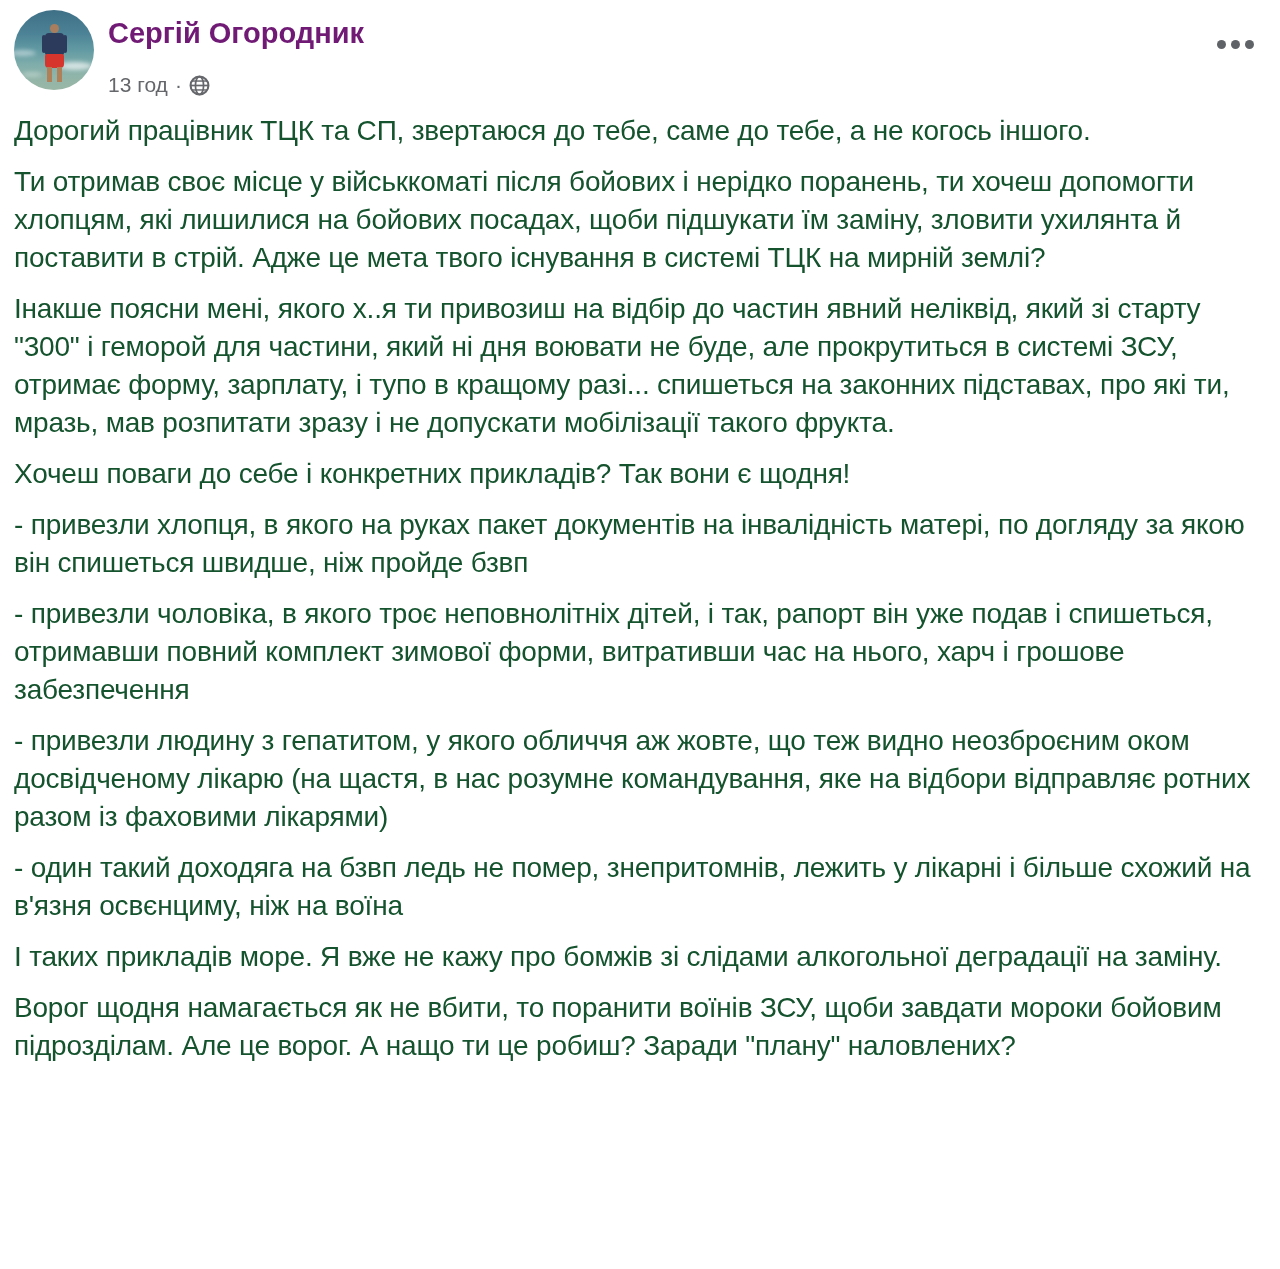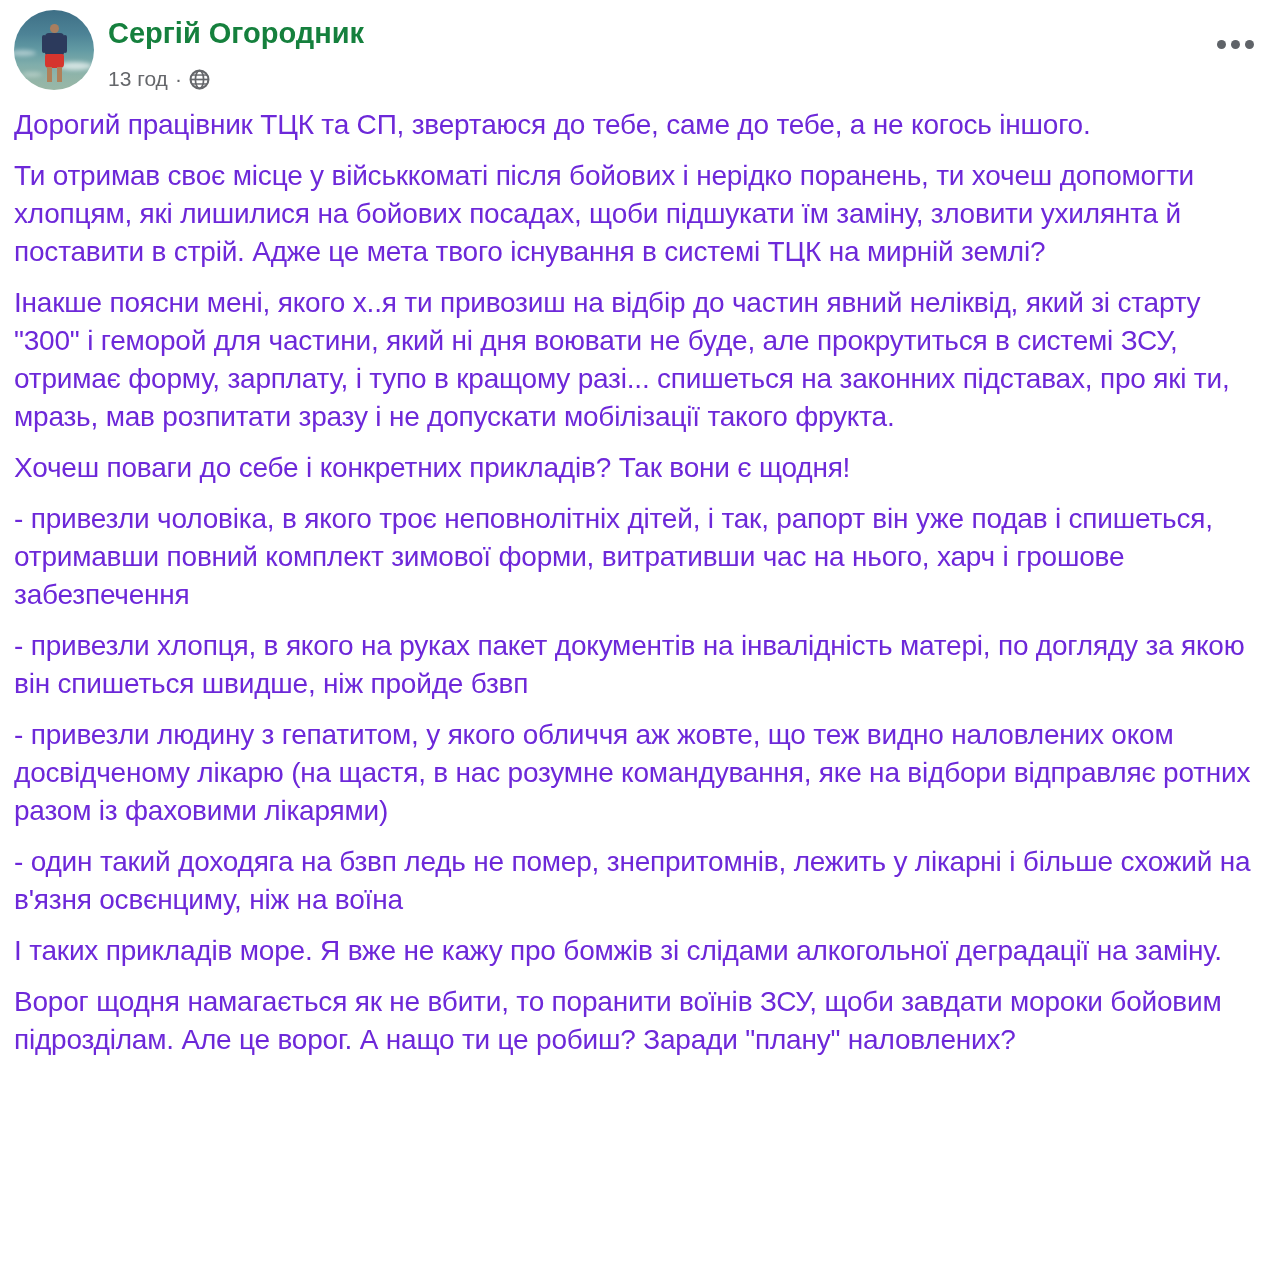--- a/index.html
+++ b/index.html
@@ -43,25 +43,25 @@
   .figure .armL  { position: absolute; left: 28px; top: 25px; width: 4px;  height: 18px; background: #2c3a5c; border-radius: 2px; }
   .figure .armR  { position: absolute; left: 49px; top: 25px; width: 4px;  height: 18px; background: #2c3a5c; border-radius: 2px; }
   .figure .shorts{ position: absolute; left: 31px; top: 44px; width: 19px; height: 14px; background: #d6352e; border-radius: 2px 2px 4px 4px; }
   .figure .legL  { position: absolute; left: 33px; top: 57px; width: 5px;  height: 15px; background: #b08059; }
   .figure .legR  { position: absolute; left: 43px; top: 57px; width: 5px;  height: 15px; background: #b08059; }
   .meta { padding-top: 6px; }
   .author {
     font-size: 29px;
     font-weight: 700;
     line-height: 34px;
-    color: #15803d;
+    color: #701a75;
     cursor: pointer;
   }
   .sub {
-    margin-top: 16px;
+    margin-top: 22px;
     display: flex;
     align-items: center;
     font-size: 21px;
     color: #65676b;
     line-height: 26px;
   }
   .sub .sep { margin: 0 7px; color: #65676b; }
   .globe { display: inline-flex; align-items: center; }
   .globe svg { display: block; }
   .more {
@@ -80,21 +80,21 @@
     background: #5f6368;
   }
 
   
   .body-text {
     padding: 6px 14px 24px 14px;
   }
   .body-text p {
     font-size: 28px;
     line-height: 38px;
-    color: #6d28d9;
+    color: #14532d;
     margin: 0 0 13px 0;
     letter-spacing: -0.2px;
   }
   .body-text p:last-child { margin-bottom: 0; }
 </style>
 </head>
 <body>
 
 <div class="post">
 
@@ -138,21 +138,21 @@
       <span class="d"></span>
     </div>
 
   </div>
 
   <div class="body-text">
     <p>Дорогий працівник ТЦК та СП, звертаюся до тебе, саме до тебе, а не когось іншого.</p>
     <p>Ти отримав своє місце у військкоматі після бойових і нерідко поранень, ти хочеш допомогти хлопцям, які лишилися на бойових посадах, щоби підшукати їм заміну, зловити ухилянта й поставити в стрій. Адже це мета твого існування в системі ТЦК на мирній землі?</p>
     <p>Інакше поясни мені, якого х..я ти привозиш на відбір до частин явний неліквід, який зі старту "300" і геморой для частини, який ні дня воювати не буде, але прокрутиться в системі ЗСУ, отримає форму, зарплату, і тупо в кращому разі... спишеться на законних підставах, про які ти, мразь, мав розпитати зразу і не допускати мобілізації такого фрукта.</p>
     <p>Хочеш поваги до себе і конкретних прикладів? Так вони є щодня!</p>
+    <p>- привезли хлопця, в якого на руках пакет документів на інвалідність матері, по догляду за якою він спишеться швидше, ніж пройде бзвп</p>
     <p>- привезли чоловіка, в якого троє неповнолітніх дітей, і так, рапорт він уже подав і спишеться, отримавши повний комплект зимової форми, витративши час на нього, харч і грошове забезпечення</p>
-    <p>- привезли хлопця, в якого на руках пакет документів на інвалідність матері, по догляду за якою він спишеться швидше, ніж пройде бзвп</p>
-    <p>- привезли людину з гепатитом, у якого обличчя аж жовте, що теж видно наловлених оком досвідченому лікарю (на щастя, в нас розумне командування, яке на відбори відправляє ротних разом із фаховими лікарями)</p>
+    <p>- привезли людину з гепатитом, у якого обличчя аж жовте, що теж видно неозброєним оком досвідченому лікарю (на щастя, в нас розумне командування, яке на відбори відправляє ротних разом із фаховими лікарями)</p>
     <p>- один такий доходяга на бзвп ледь не помер, знепритомнів, лежить у лікарні і більше схожий на в'язня освєнциму, ніж на воїна</p>
     <p>І таких прикладів море. Я вже не кажу про бомжів зі слідами алкогольної деградації на заміну.</p>
     <p>Ворог щодня намагається як не вбити, то поранити воїнів ЗСУ, щоби завдати мороки бойовим підрозділам. Але це ворог. А нащо ти це робиш? Заради "плану" наловлених?</p>
   </div>
 
 </div>
 
 </body></html>

